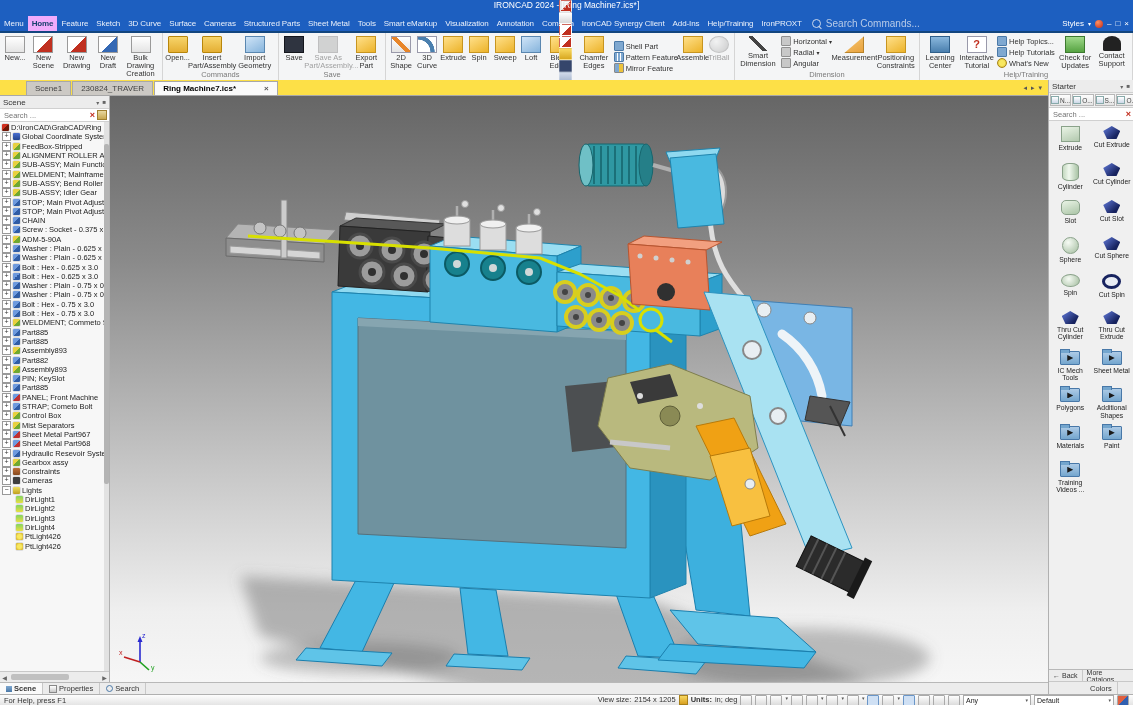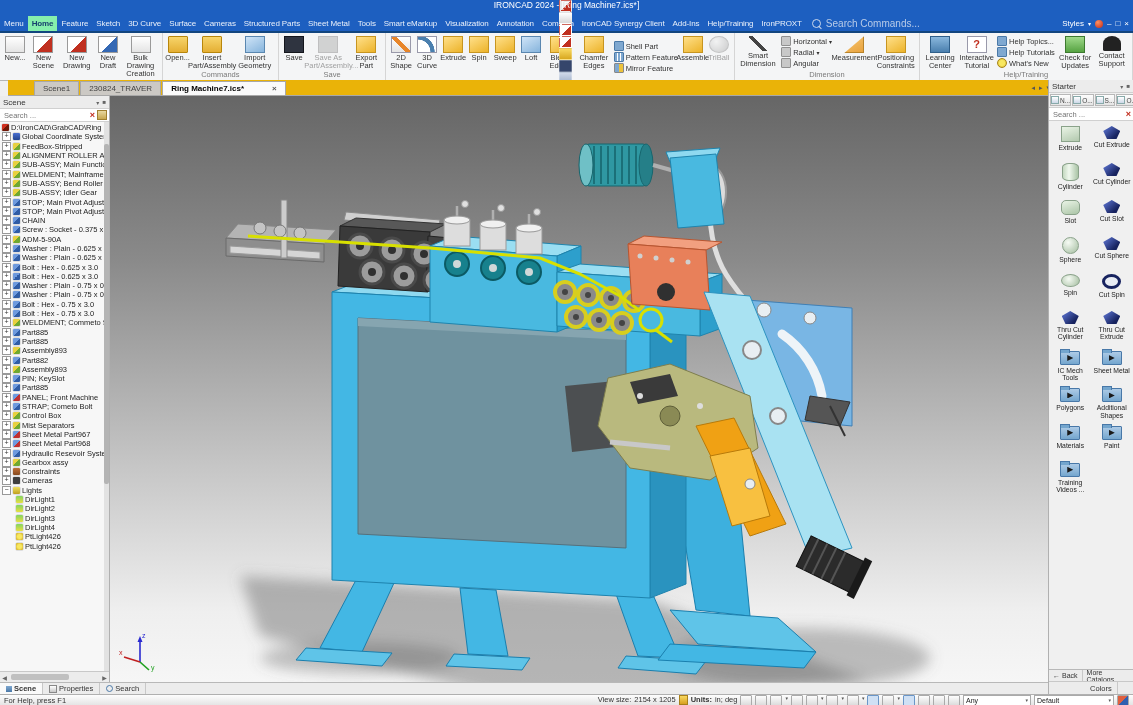--- a/index.html
+++ b/index.html
@@ -15,21 +15,21 @@
   .qa-yellow{background:linear-gradient(#f8d860,#d8a820);}
   .qa-gray{background:linear-gradient(#cfd8e8,#9fb0c8);}
   .qa-green{background:linear-gradient(#9fd890,#58a848);}
   .qa-dark{background:#35466b;}
   .title-text{position:absolute;left:50%;transform:translateX(-50%);color:#fff;font-size:8.5px;white-space:nowrap;}
   .wbtns{margin-left:auto;display:flex;gap:6px;color:#fff;font-size:8px;}
   .wbtn{cursor:pointer;line-height:14px;}
   
   .menubar{height:15px;background:#1d5fc0;display:flex;align-items:center;color:#eaf0fa;font-size:8px;white-space:nowrap;}
   .mtab{padding:0 4px;height:15px;line-height:15px;letter-spacing:-.1px;cursor:pointer;}
-  .mtab.active{background:#86efac;color:#17406e;font-weight:bold;}
+  .mtab.active{background:#f0abfc;color:#17406e;font-weight:bold;}
   .msearch{display:flex;align-items:center;margin-left:6px;flex:1;min-width:0;}
   .mag{width:7px;height:7px;border:1px solid #cdd9ec;border-radius:50%;position:relative;flex:none;margin-right:3px;}
   .mag::after{content:"";position:absolute;width:4px;height:1px;background:#cdd9ec;transform:rotate(45deg);left:5px;top:7px;}
   .msearch input{background:transparent;border:none;outline:none;color:#dfe8f6;font-size:10px;width:110px;font-family:inherit;}
   .msearch input::placeholder{color:#b8cbe8;}
   .styles{display:flex;align-items:center;gap:4px;color:#fff;font-size:8px;margin-right:4px;}
   .reddot{width:8px;height:8px;border-radius:50%;background:radial-gradient(circle at 35% 30%,#ff9060,#c02818);}
   .caret{font-size:6px;}
   
   .ribbon{height:47px;background:#f4f5f6;border-top:2px solid #12457e;border-bottom:1px solid #b5b5b5;display:flex;}
@@ -61,21 +61,21 @@
   .ic-headset{background:#222;border-radius:50% 50% 10% 10%;}
   .ic-green{background:linear-gradient(#9fd98a,#56a342);border:1px solid #3d7a30;}
   .ic-pencil{background:linear-gradient(45deg,transparent 40%,#e8862a 40%,#e8862a 58%,transparent 58%),linear-gradient(#fff,#e4e4e4);border:1px solid #99a;}
   .ic-curve{background:radial-gradient(circle at 0 100%,transparent 52%,#4a7fae 54%,#4a7fae 70%,transparent 72%),#fff;border:1px solid #99a;}
   .rs-blue{background:#7fa8d0;border:1px solid #4a79a8;}
   .rs-grid{background:repeating-linear-gradient(90deg,#7fa8d0 0 2px,#fff 2px 3px);border:1px solid #4a79a8;}
   .rs-mix{background:linear-gradient(90deg,#7fa8d0 50%,#ecc23a 50%);border:1px solid #888;}
   .rs-gray{background:#c8c8c8;border:1px solid #909090;}
   .rs-bulb{background:radial-gradient(circle,#f8e860 45%,#d0a820);border:1px solid #a8861a;border-radius:50%;}
   
-  .tabbar{position:absolute;top:80px;left:8px;width:1048px;height:16px;background:#eab308;border-bottom:1px solid #a8a8a8;
+  .tabbar{position:absolute;top:80px;left:0;width:1048px;height:16px;background:#fde047;border-bottom:1px solid #a8a8a8;
           display:flex;align-items:flex-end;padding-left:26px;box-sizing:border-box;}
   .dtab{font-size:8px;padding:0 8px;background:#ccc9c4;border:1px solid #a8a8a8;border-bottom:none;margin-right:1px;
         color:#444;height:13px;line-height:13px;white-space:nowrap;cursor:pointer;display:flex;align-items:center;gap:4px;}
   .dtab.active{background:#fafafa;color:#000;font-weight:bold;gap:28px;}
   .dclose{font-size:8px;color:#555;cursor:pointer;}
   .tabnav{margin-left:auto;margin-right:6px;display:flex;gap:4px;color:#555;font-size:7px;align-self:center;}
   
   .leftpanel{position:absolute;top:96px;left:0;width:110px;height:586px;background:#f0f0f0;border-right:1px solid #b0b0b0;
              display:flex;flex-direction:column;box-sizing:border-box;}
   .phead{height:12px;display:flex;align-items:center;font-size:8px;color:#333;padding:0 3px;background:#ececec;border-bottom:1px solid #d0d0d0;}

